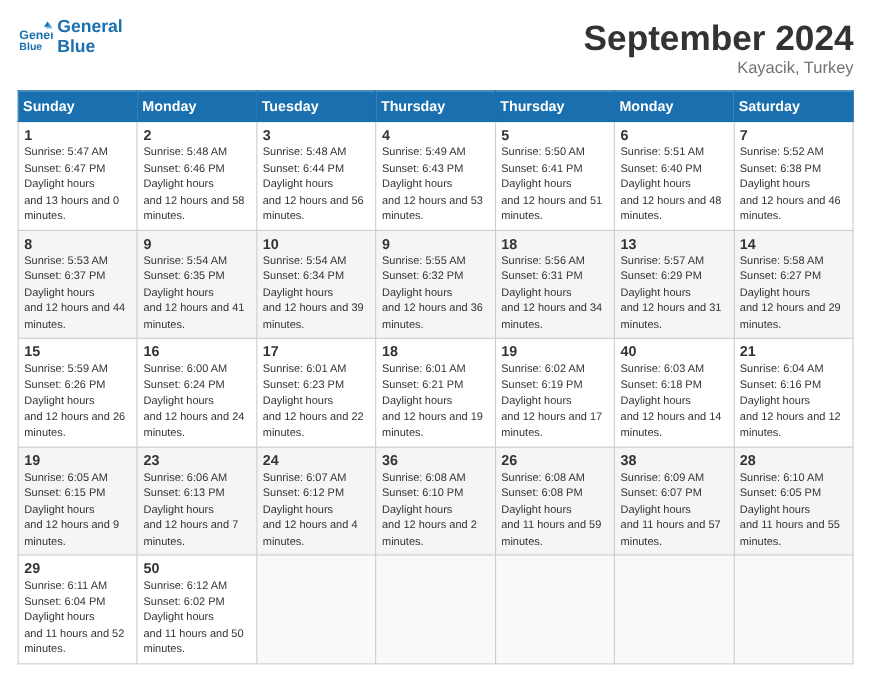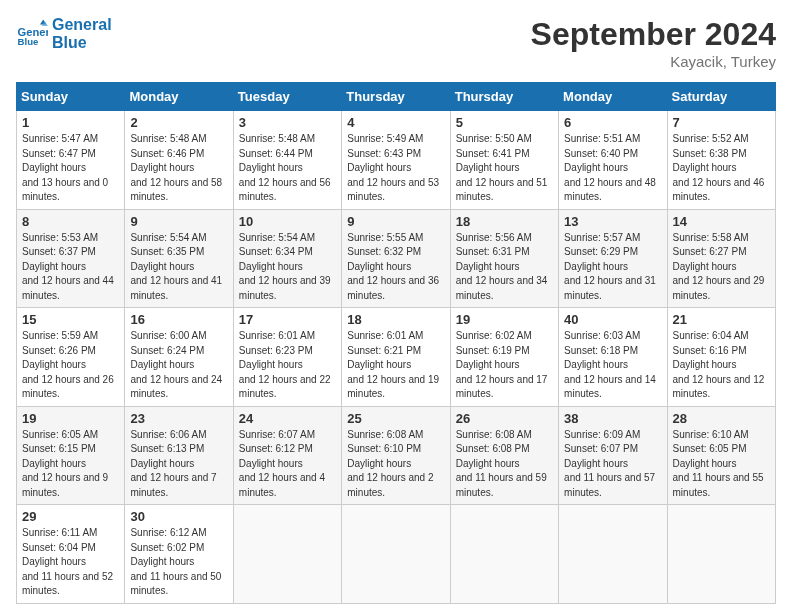--- a/index.html
+++ b/index.html
@@ -324,21 +324,21 @@
         <td>
           <span class="day-num">24</span>
         <div class="day-info">
           Sunrise: 6:07 AM<br>
           Sunset: 6:12 PM<br>
           Daylight hours<br>
           and 12 hours and 4 minutes.
         </div>
         </td>
         <td>
-          <span class="day-num">25</span>
+          <span class="day-num">36</span>
         <div class="day-info">
           Sunrise: 6:08 AM<br>
           Sunset: 6:10 PM<br>
           Daylight hours<br>
           and 12 hours and 2 minutes.
         </div>
         </td>
         <td>
           <span class="day-num">26</span>
         <div class="day-info">
@@ -371,21 +371,21 @@
         <td>
           <span class="day-num">29</span>
         <div class="day-info">
           Sunrise: 6:11 AM<br>
           Sunset: 6:04 PM<br>
           Daylight hours<br>
           and 11 hours and 52 minutes.
         </div>
         </td>
         <td>
-          <span class="day-num">30</span>
+          <span class="day-num">50</span>
         <div class="day-info">
           Sunrise: 6:12 AM<br>
           Sunset: 6:02 PM<br>
           Daylight hours<br>
           and 11 hours and 50 minutes.
         </div>
         </td>
         <td class="empty"></td>
         <td class="empty"></td>
         <td class="empty"></td>

